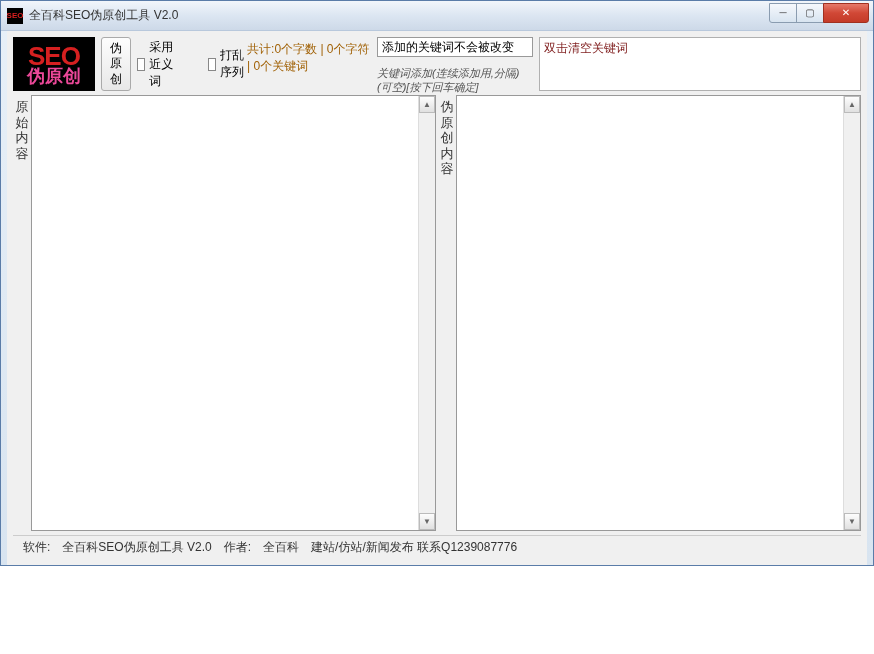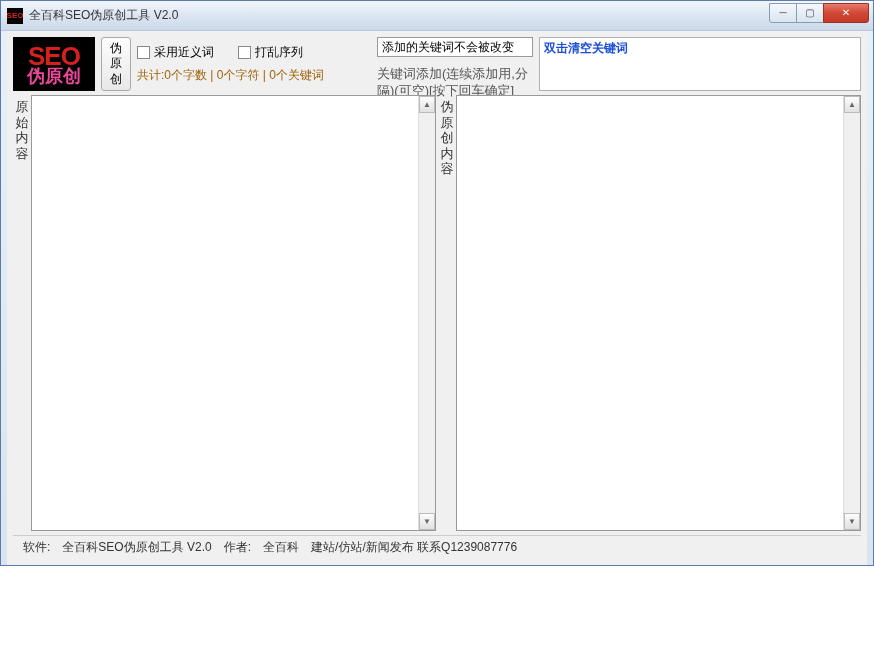--- a/index.html
+++ b/index.html
@@ -123,21 +123,21 @@
       flex-direction: column;
       align-items: center;
       justify-content: center;
       cursor: pointer;
       font-size: 12px;
       line-height: 1.3;
     }
     .options-block {
       width: 234px;
       display: flex;
-      flex-direction: column;
+      flex-direction: row;
       justify-content: space-around;
       padding: 4px 0;
     }
     .checkbox-row {
       display: flex;
       gap: 24px;
       align-items: center;
     }
     .chk-item {
       display: flex;
@@ -163,33 +163,33 @@
     }
     .kw-input {
       height: 20px;
       border: 1px solid #999;
       background: #fff;
       padding: 2px 4px;
       font-size: 12px;
       font-family: inherit;
     }
     .kw-hint {
-      font-size: 13px;
+      font-size: 11px;
       color: #555;
       line-height: 1.3;
+      font-style: italic;
     }
     .instructions-box {
       flex: 1;
       border: 1px solid #b0b0b0;
       background: #fff;
       padding: 2px 4px;
       font-size: 12px;
-      color: #1d4ed8;
+      color: #7f1d1d;
       line-height: 1.4;
-      font-weight: bold;
     }
     .main-panels {
       flex: 1;
       display: flex;
       padding: 0 6px 4px 6px;
       gap: 2px;
     }
     .panel-group {
       display: flex;
       flex: 1;

